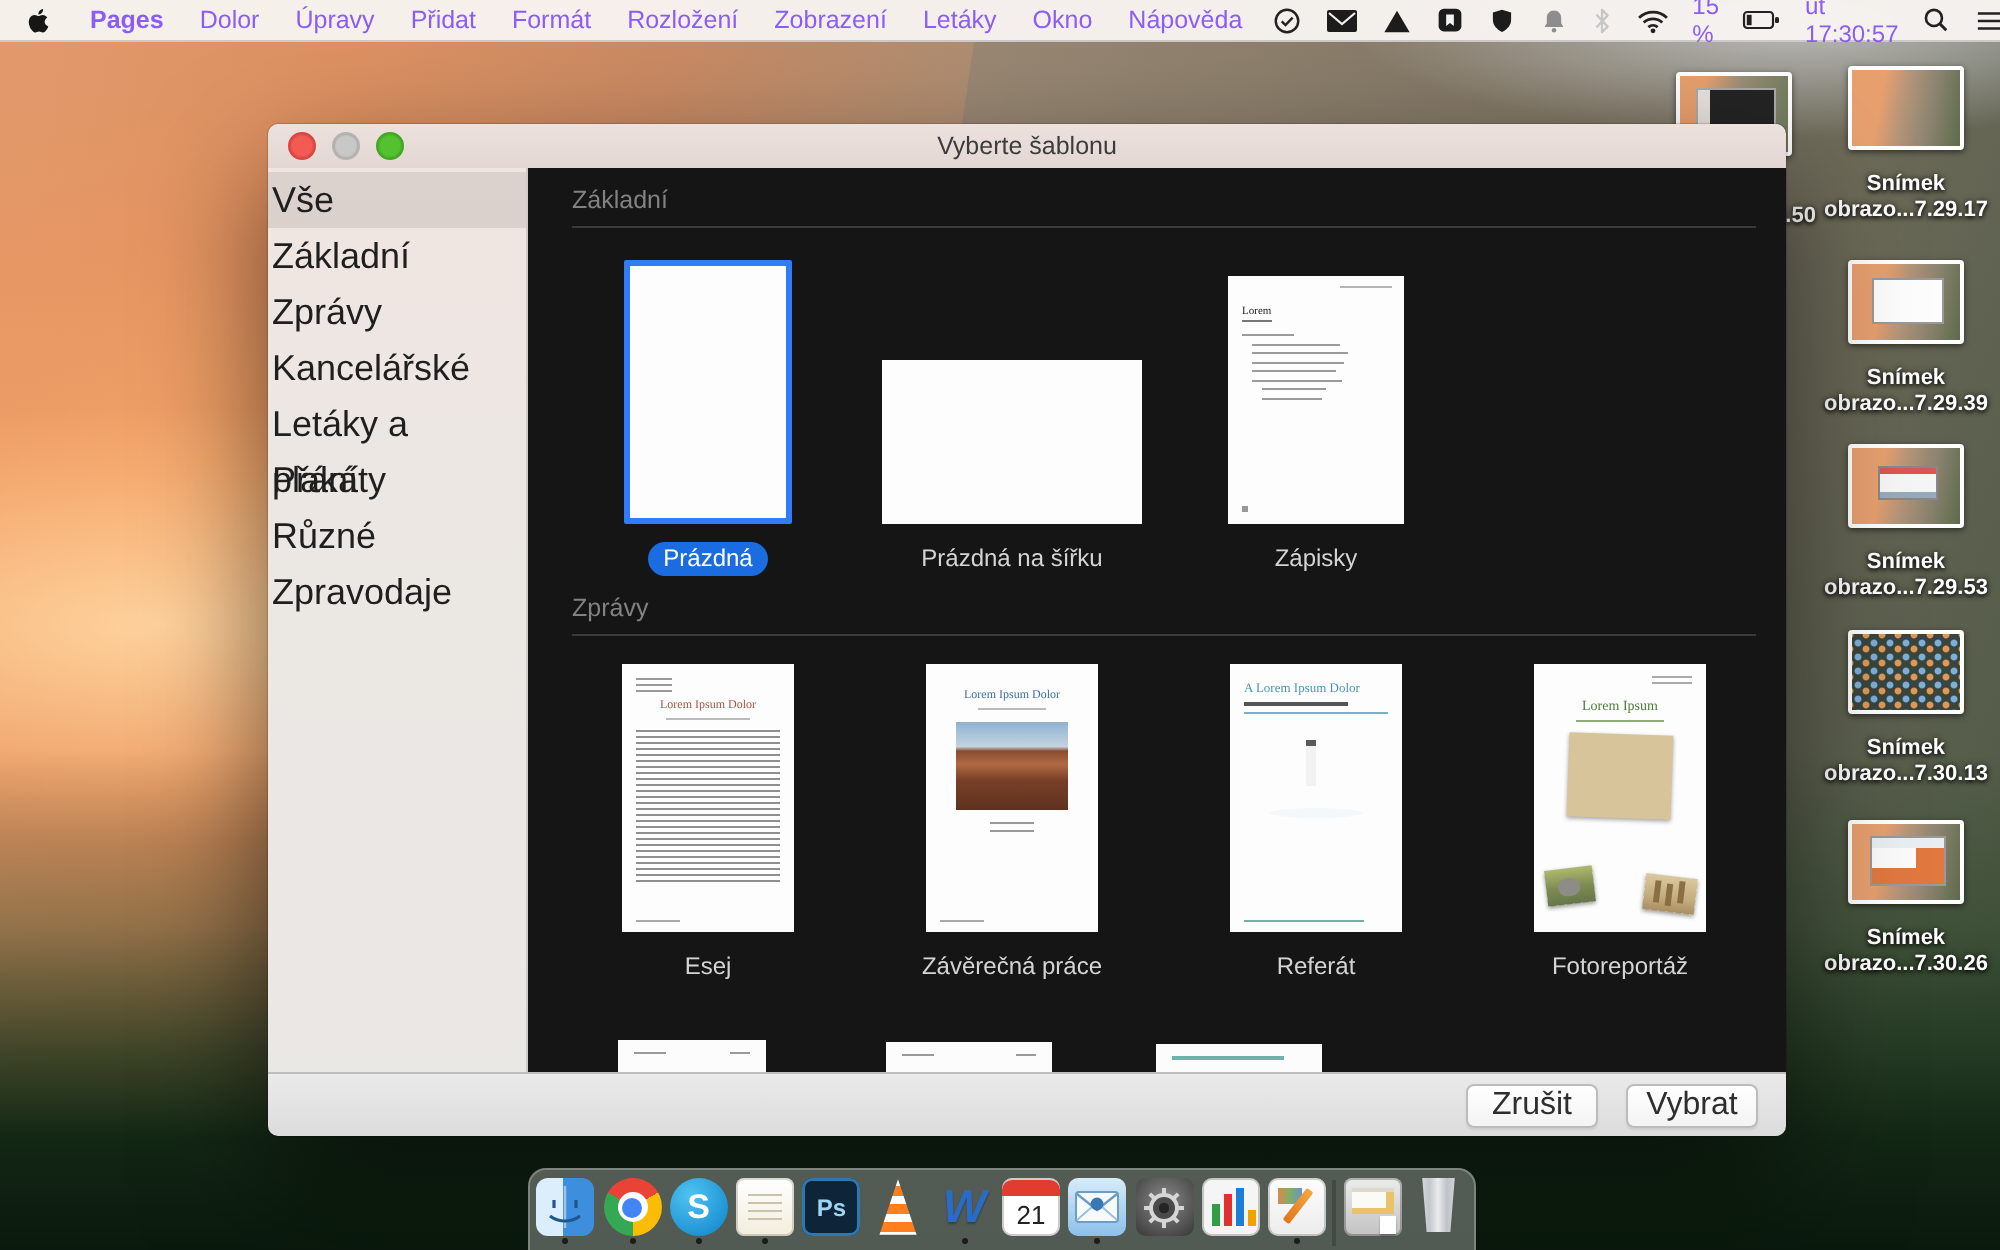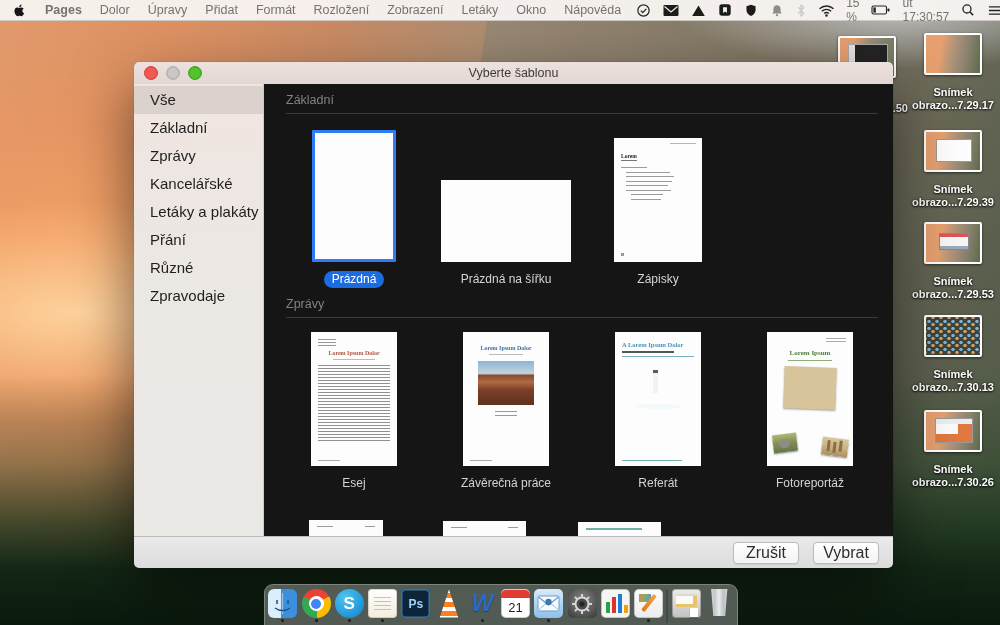--- a/index.html
+++ b/index.html
@@ -14,21 +14,21 @@
     repeating-linear-gradient(100deg,rgba(255,255,255,.05) 0 2px,rgba(0,0,0,.05) 2px 7px);opacity:.92;}
   .wp-glow{background:
     radial-gradient(38% 22% at 8% 50%,rgba(255,213,160,.95),rgba(255,190,130,.4) 55%,transparent 80%),
     radial-gradient(55% 45% at 14% 42%,rgba(250,170,105,.8),rgba(240,150,90,.35) 50%,transparent 78%),
     radial-gradient(30% 12% at 90% 2%,rgba(205,208,212,.8),transparent 75%);}
   .wp-forest{background:linear-gradient(to top,#0a190d 0%,#132715 9%,rgba(25,50,26,.8) 16%,rgba(35,65,35,.4) 26%,transparent 40%);}
 
   
   #menubar{position:absolute;left:0;top:0;width:100%;height:20px;z-index:40;
     background:rgba(247,243,240,.97);border-bottom:1px solid rgba(0,0,0,.16);
-    display:flex;align-items:center;font-size:12.5px;color:#737373;}
+    display:flex;align-items:center;font-size:12.5px;color:#8b5cf6;}
   #menu-left{display:flex;align-items:center;height:100%;}
   .apple{padding:0 10px 0 12px;display:flex;align-items:center;}
   .menu-item{padding:0 9px;line-height:20px;white-space:nowrap;}
   .menu-item.app-name{font-weight:bold;}
   #menu-right{margin-left:auto;display:flex;align-items:center;height:100%;padding-right:8px;}
   .status-icn{padding:0 6px;display:flex;align-items:center;}
   .mb-text{padding:0 5px;font-size:12px;}
   .clock{font-size:12px;padding:0 6px;}
 
   
@@ -66,38 +66,38 @@
     background:linear-gradient(#ece1dd,#e2d7d3);border-bottom:1px solid rgba(0,0,0,.2);
     display:flex;align-items:center;}
   .tl{width:12px;height:12px;border-radius:50%;margin-left:8px;box-shadow:inset 0 0 1px rgba(0,0,0,.4);}
   .tl.red{background:#f25a52;border:.5px solid #dc4440;margin-left:10px;}
   .tl.yellow{background:#cac8c6;border:.5px solid #b5b3b1;}
   .tl.green{background:#54c22e;border:.5px solid #43a626;}
   #dlg-title{position:absolute;left:0;right:0;text-align:center;font-size:12.5px;color:#3c3c3c;}
   #sidebar{position:absolute;left:0;top:22px;width:130px;bottom:32px;
     background:linear-gradient(180deg,#f0e5e1 0%,#ece7e3 35%,#eae8e5 100%);border-right:1px solid rgba(0,0,0,.12);
     padding-top:2px;box-sizing:border-box;}
-  .sb-item{height:28px;line-height:28px;padding-left:16px;font-size:15px;color:#1f1f1f;}
+  .sb-item{height:28px;line-height:28px;padding-left:2px;font-size:18px;color:#1f1f1f;}
   .sb-item.selected{background:rgba(0,0,0,.085);}
   #content{position:absolute;left:130px;top:22px;right:0;bottom:32px;background:#151515;overflow:hidden;}
   .sec-title{margin:9px 15px 0 22px;color:#828282;font-size:12.5px;}
   .sec-div{height:1px;background:#3a3a3a;margin:6px 15px 0 22px;}
   .tpl-row{display:flex;padding-left:14px;margin-top:6px;}
   .tpl-cell{width:152px;display:flex;flex-direction:column;align-items:center;}
   .thumb-wrap{height:142px;display:flex;align-items:flex-end;justify-content:center;}
   .tpl-label{margin-top:9px;font-size:12px;color:#d4d4d4;padding:1px 8px;line-height:15px;}
   .tpl-label.selected{background:#1a6ce0;color:#fff;border-radius:9px;}
   .sel-frame{border:3px solid #2f7cf6;border-radius:1px;}
 
   .pg{background:#fdfdfd;position:relative;overflow:hidden;font-family:"Liberation Serif",serif;}
   .p-blankp{width:78px;height:126px;}
   .p-blankl{width:130px;height:82px;}
   .p-outline{width:88px;height:124px;padding:6px 7px;box-sizing:border-box;}
   .p-doc{width:86px;height:134px;padding:7px 7px;box-sizing:border-box;}
-  .pg-title{font-weight:bold;}
+  .pg-title{font-weight:normal;}
   .o-top{position:absolute;right:6px;top:5px;width:26px;height:1px;background:#b5b5b5;}
   .o-title{font-size:5.5px;color:#222;border-bottom:1px solid #777;display:inline-block;margin-top:4px;padding-bottom:1px;}
   .o-lines{margin-top:5px;}
   .o-lines div{height:1px;background:#9b9b9b;margin-bottom:3.5px;}
   .o-num{position:absolute;left:7px;bottom:6px;width:3px;height:3px;background:#999;}
   .e-meta div{width:18px;height:1px;background:#9a9a9a;margin-bottom:2px;}
   .e-title{text-align:center;font-size:6px;margin-top:4px;}
   .e-sub{width:58%;height:1px;background:#bbb;margin:3px auto 0;}
   .e-body{margin-top:5px;height:78px;background:repeating-linear-gradient(to bottom,#8f8f8f 0 1px,transparent 1px 3px);}
   .e-foot{position:absolute;left:7px;bottom:5px;width:22px;height:1px;background:#aaa;}

